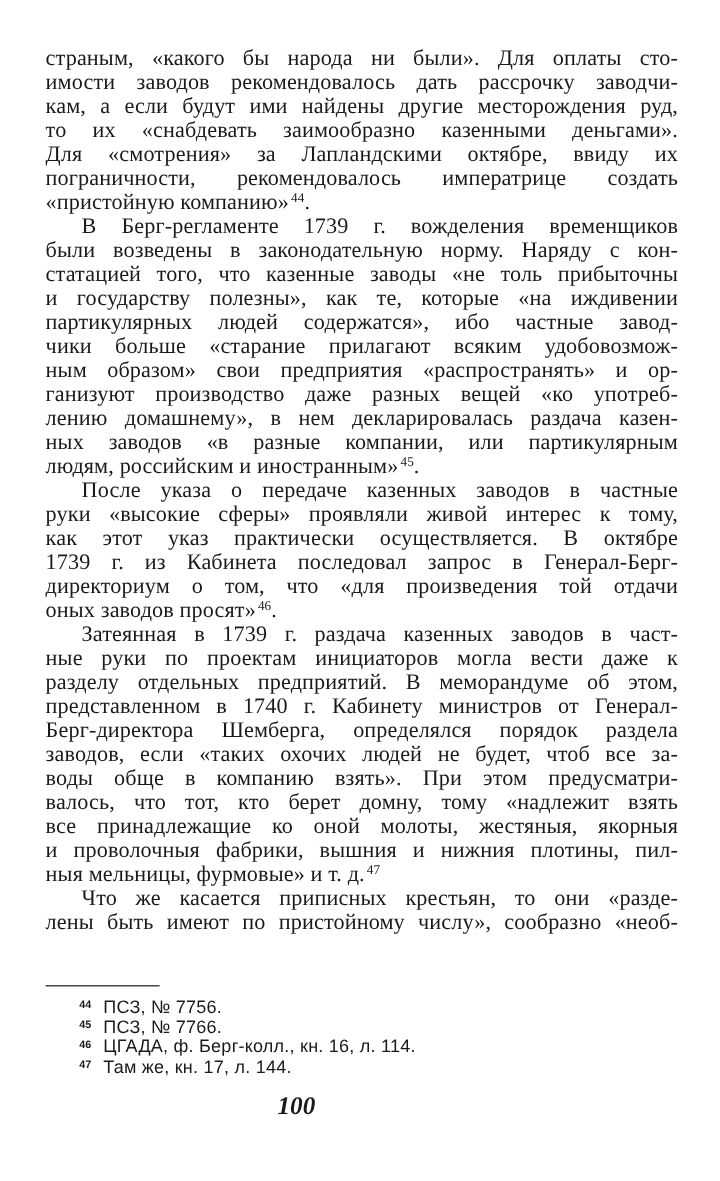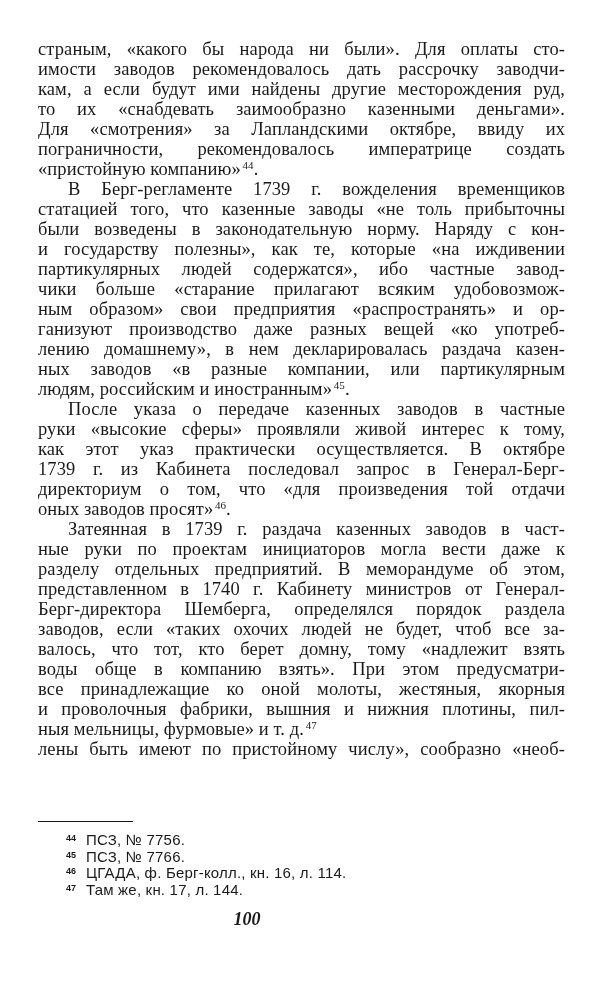--- a/index.html
+++ b/index.html
@@ -80,21 +80,21 @@
   }
   .footnote .ref {
     letter-spacing: 0.2px;
   }
   .page-number {
     position: absolute;
     left: 0;
     width: 494px;
     top: 909px;
     text-align: center;
-    font-size: 18px;
+    font-size: 21px;
     font-style: italic;
     font-weight: bold;
     font-family: "Liberation Serif", serif;
     padding-left: -4px;
   }
 </style>
 </head>
 <body>
 
 <div class="page">
@@ -106,22 +106,22 @@
       <span class="line">имости заводов рекомендовалось дать рассрочку заводчи-</span>
       <span class="line">кам, а если будут ими найдены другие месторождения руд,</span>
       <span class="line">то их «снабдевать заимообразно казенными деньгами».</span>
       <span class="line">Для «смотрения» за Лапландскими октябре, ввиду их</span>
       <span class="line">пограничности, рекомендовалось императрице создать</span>
       <span class="line last"><span>«пристойную компанию»</span> <sup class="fn">44</sup><span>.</span></span>
     </div>
 
     <div class="paragraph">
       <span class="line indent">В Берг-регламенте 1739 г. вожделения временщиков</span>
+      <span class="line">были возведены в законодательную норму. Наряду с кон-</span>
       <span class="line">статацией того, что казенные заводы «не толь прибыточны</span>
-      <span class="line">были возведены в законодательную норму. Наряду с кон-</span>
       <span class="line">и государству полезны», как те, которые «на иждивении</span>
       <span class="line">партикулярных людей содержатся», ибо частные завод-</span>
       <span class="line">чики больше «старание прилагают всяким удобовозмож-</span>
       <span class="line">ным образом» свои предприятия «распространять» и ор-</span>
       <span class="line">ганизуют производство даже разных вещей «ко употреб-</span>
       <span class="line">лению домашнему», в нем декларировалась раздача казен-</span>
       <span class="line">ных заводов «в разные компании, или партикулярным</span>
       <span class="line last"><span>людям, российским и иностранным»</span> <sup class="fn">45</sup><span>.</span></span>
     </div>
 
@@ -134,28 +134,29 @@
       <span class="line last"><span>оных заводов просят»</span> <sup class="fn">46</sup><span>.</span></span>
     </div>
 
     <div class="paragraph">
       <span class="line indent">Затеянная в 1739 г. раздача казенных заводов в част-</span>
       <span class="line">ные руки по проектам инициаторов могла вести даже к</span>
       <span class="line">разделу отдельных предприятий. В меморандуме об этом,</span>
       <span class="line">представленном в 1740 г. Кабинету министров от Генерал-</span>
       <span class="line">Берг-директора Шемберга, определялся порядок раздела</span>
       <span class="line">заводов, если «таких охочих людей не будет, чтоб все за-</span>
+      <span class="line">воды обще в компанию взять». При этом предусматри-</span>
       <span class="line">валось, что тот, кто берет домну, тому «надлежит взять</span>
-      <span class="line">воды обще в компанию взять». При этом предусматри-</span>
       <span class="line">все принадлежащие ко оной молоты, жестяныя, якорныя</span>
       <span class="line">и проволочныя фабрики, вышния и нижния плотины, пил-</span>
       <span class="line last"><span>ныя мельницы, фурмовые» и т. д.</span> <sup class="fn">47</sup></span>
     </div>
 
     <div class="paragraph">
+      <span class="line indent">Что же касается приписных крестьян, то они «разде-</span>
       <span class="line">лены быть имеют по пристойному числу», сообразно «необ-</span>
     </div>
 
   </div>
 
   <div class="separator"></div>
 
   <div class="footnotes">
     <div class="footnote">
       <span class="num">44</span>

